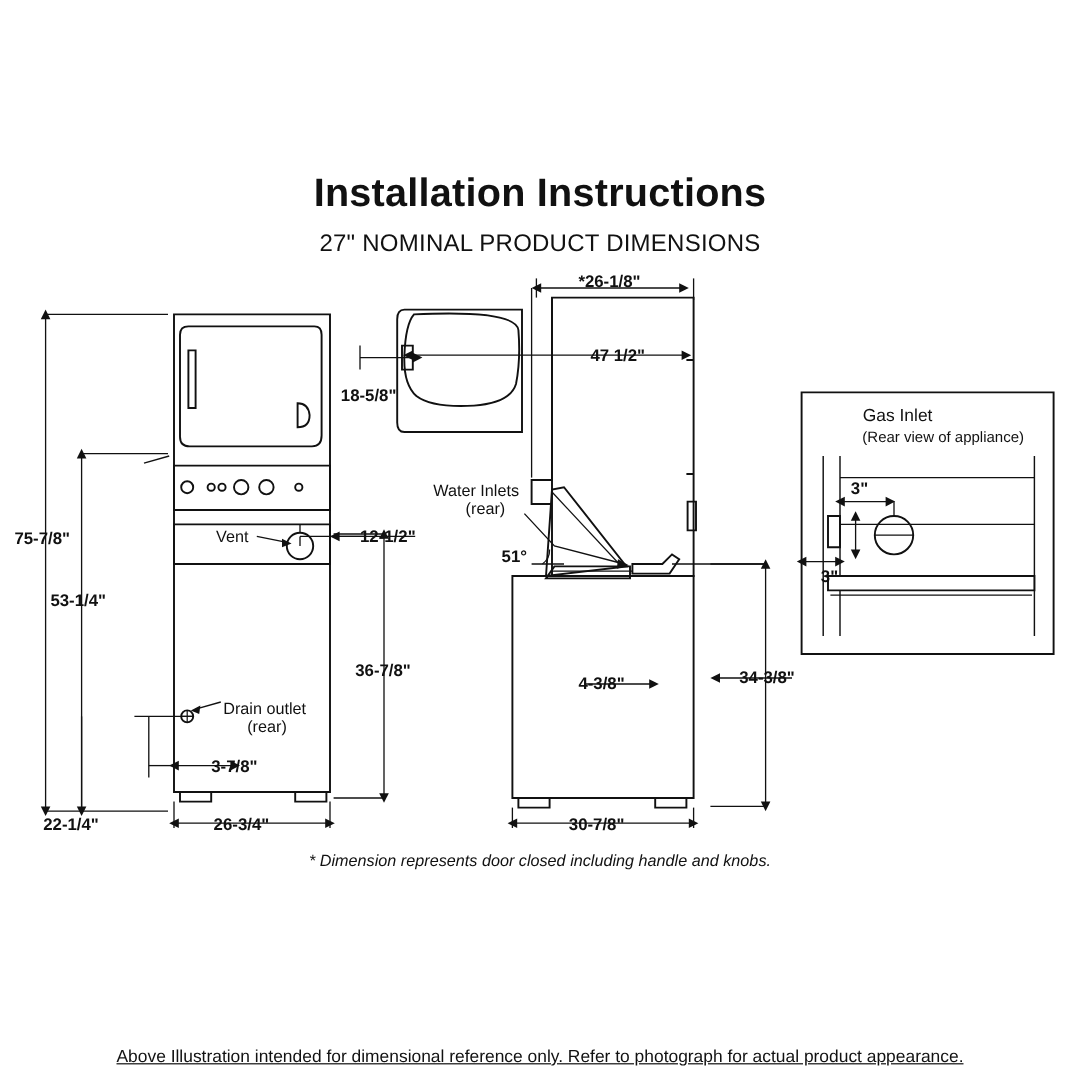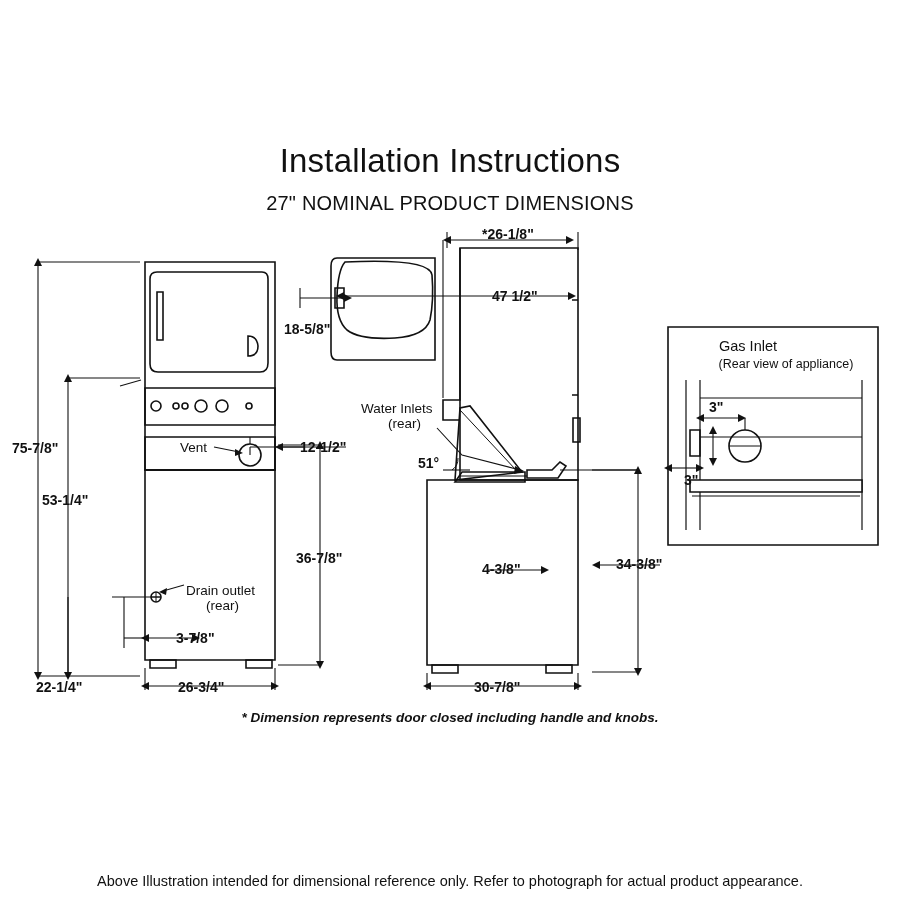--- a/index.html
+++ b/index.html
@@ -17,56 +17,57 @@
     position: relative;
     width: 900px;
     height: 900px;
   }
   .title {
     position: absolute;
     left: 0; right: 0;
     top: 142px;
     text-align: center;
     font-size: 33px;
-    font-weight: 400;
+    font-weight: 700;
     letter-spacing: 0.2px;
   }
   .subtitle {
     position: absolute;
     left: 0; right: 0;
     top: 192px;
     text-align: center;
     font-size: 20px;
     font-weight: 400;
     letter-spacing: 0.2px;
   }
   .footnote1 {
     position: absolute;
     left: 0; right: 0;
     top: 710px;
     text-align: center;
     font-size: 13.5px;
-    font-weight: bold;
+    font-weight: normal;
     font-style: italic;
   }
   .footnote2 {
     position: absolute;
     left: 0; right: 0;
     top: 729px;
     text-align: center;
     font-size: 13.5px;
     font-style: italic;
   }
   .footnote2 b { font-style: italic; }
   .disclaimer {
     position: absolute;
     left: 0; right: 0;
     top: 873px;
     text-align: center;
     font-size: 14.5px;
+    text-decoration: underline;
   }
   svg { position: absolute; left: 0; top: 0; }
   text { font-family: "Liberation Sans", sans-serif; fill: #111; }
   .dim { font-size: 14px; font-weight: bold; }
   .lbl { font-size: 13.5px; }
   .gastitle { font-size: 14.5px; }
   .gassub { font-size: 12.5px; }
 </style>
 </head>
 <body>

